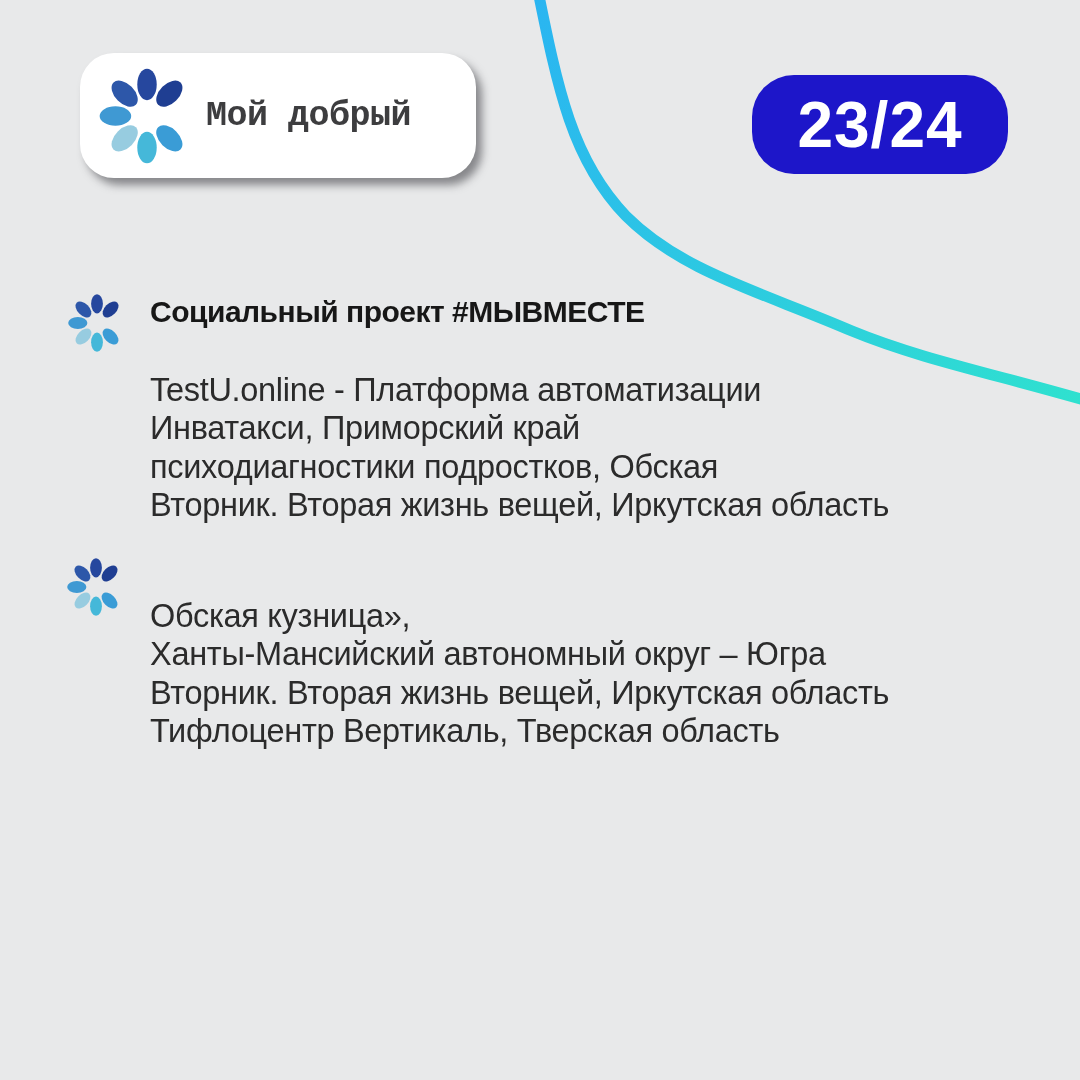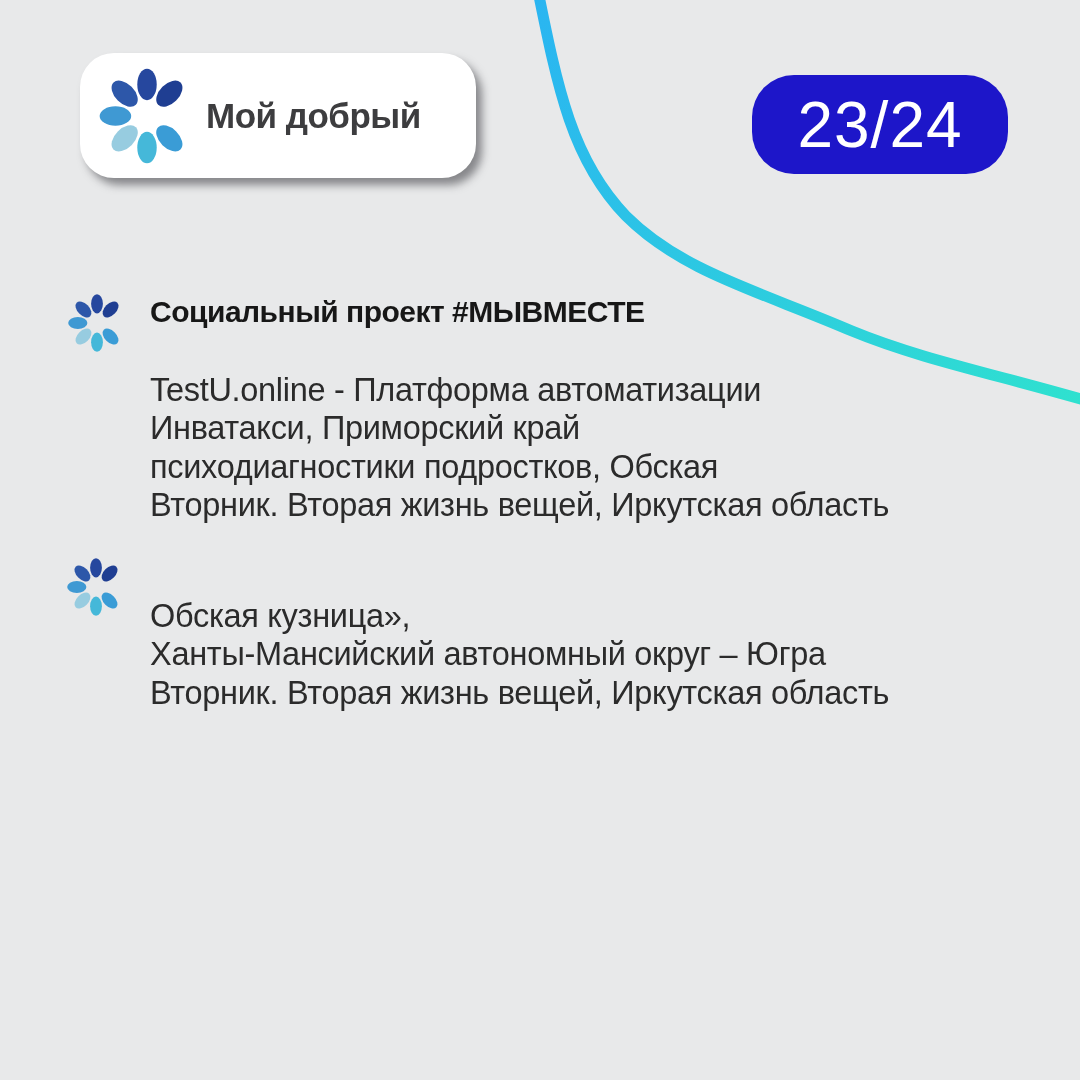--- a/index.html
+++ b/index.html
@@ -12,36 +12,36 @@
   }
   .curve-svg { position:absolute; left:0; top:0; width:1080px; height:1080px; }
 
   .logo-card {
     position:absolute; left:80px; top:53px;
     width:396px; height:125px;
     background: var(--card-bg, #ffffff);
     border-radius: 34px;
     box-shadow: 6px 7px 9px rgba(55,55,60,0.55);
     display:flex; align-items:center;
-    padding-left:16px; box-sizing:border-box; gap:8px;
+    padding-left:16px; box-sizing:border-box; gap:8px;font-family:Liberation Mono, monospace;
   }
   .logo-card .spinner { width:102px; height:102px; flex:0 0 auto; }
   .logo-title {
     font-weight:bold; font-size:35px; line-height:38px;
     color: var(--logo-text-color, #3d3d3f); letter-spacing:-0.5px;
   }
 
   .page-badge {
     position:absolute; left:752px; top:75px;
     width:256px; height:99px;
     background: var(--badge-bg, #1d16c9);
     color: var(--badge-text, #ffffff);
     border-radius:42px;
     display:flex; align-items:center; justify-content:center;
-    font-weight:normal; font-size:64px; letter-spacing:1px;
+    font-weight:bold; font-size:64px; letter-spacing:1px;
   }
 
   .section-icon { position:absolute; width:62px; height:62px; }
   #section1-icon { left:66px; top:292px; }
   #section2-icon { left:65px; top:556px; }
 
   .section-heading {
     position:absolute; left:150px;
     font-weight:bold; font-size:30px; line-height:1;
     color: var(--heading-color, #171717);
@@ -116,15 +116,16 @@
       <ellipse cx="-18.38" cy="-18.38" rx="13" ry="8" transform="rotate(225 -18.38 -18.38)" fill="#2d57a9"></ellipse>
       <ellipse cx="-26" cy="0" rx="13" ry="8" transform="rotate(180 -26 0)" fill="#3f99d3"></ellipse>
       <ellipse cx="-18.38" cy="18.38" rx="13" ry="8" transform="rotate(135 -18.38 18.38)" fill="#97cce0"></ellipse>
       <ellipse cx="0" cy="26" rx="13" ry="8" transform="rotate(90 0 26)" fill="#45b8d9"></ellipse>
       <ellipse cx="18.38" cy="18.38" rx="13" ry="8" transform="rotate(45 18.38 18.38)" fill="#3a9cd6"></ellipse>
     </svg>
   <div id="section2-body" class="section-body">
     <div>Обская кузница»,</div>
     <div>Ханты-Мансийский автономный округ – Югра</div>
     <div>Вторник. Вторая жизнь вещей, Иркутская область</div>
+    <div>Тифлоцентр Вертикаль, Тверская область</div>
   </div>
 
 </div>
 
 </body></html>

